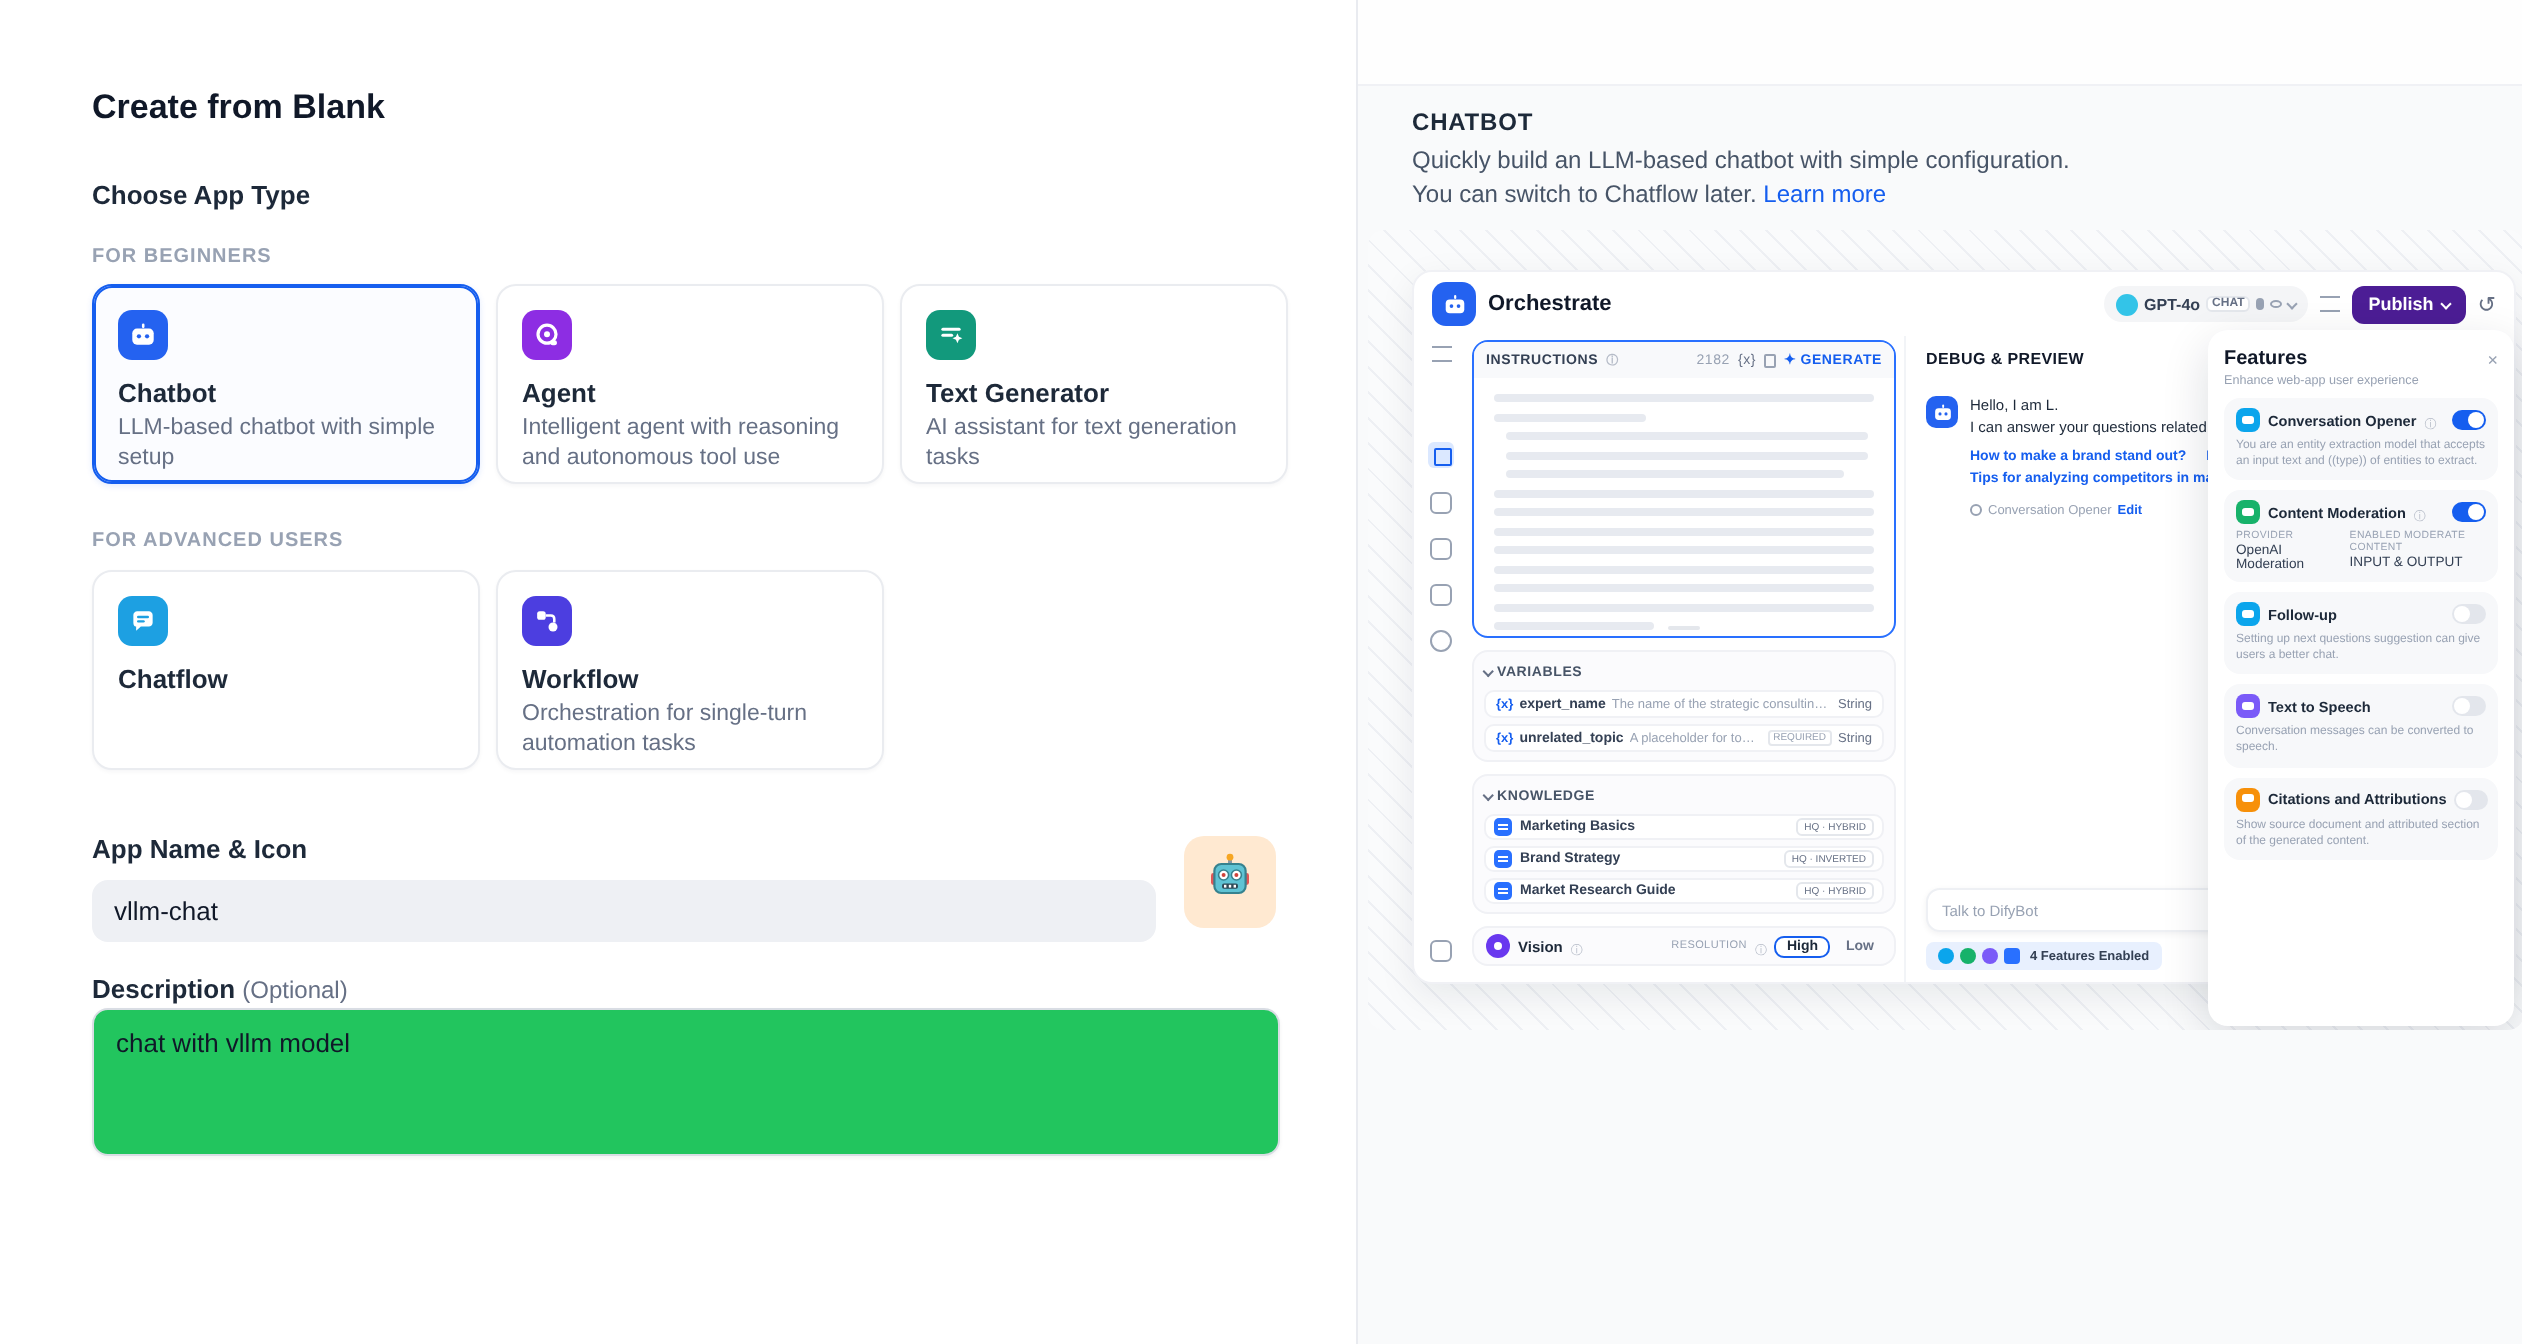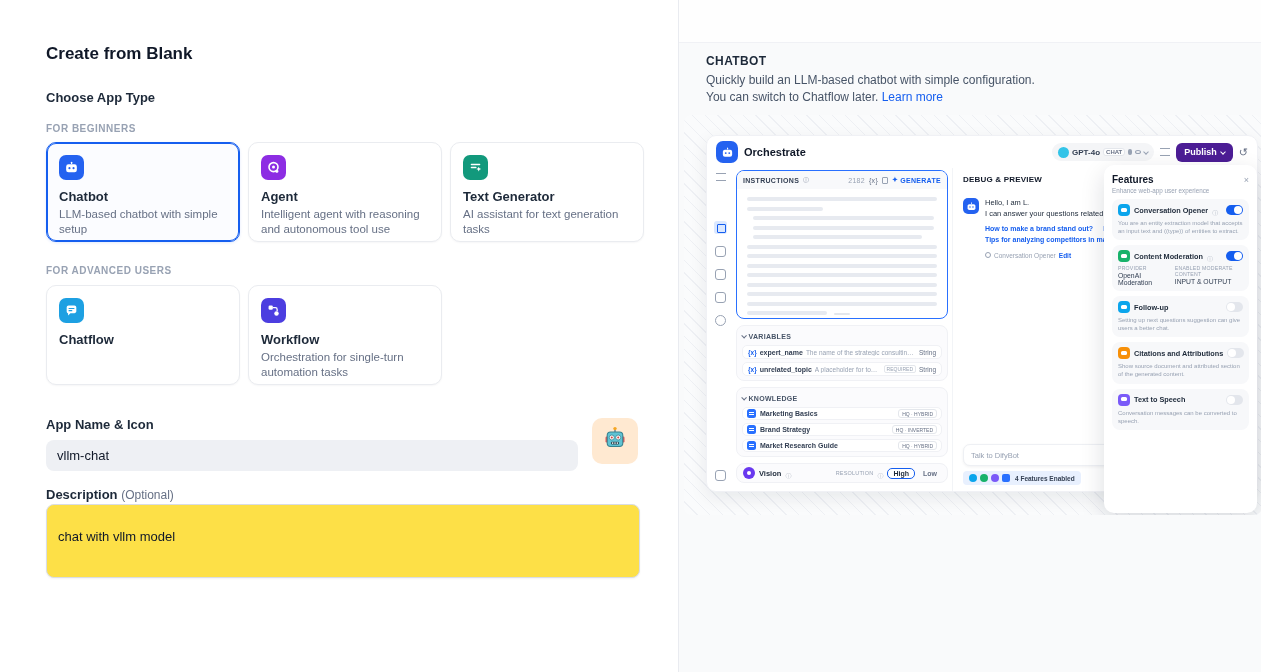--- a/index.html
+++ b/index.html
@@ -24,21 +24,21 @@
   .tc-name { margin-top:9px; font-size:13px; font-weight:700; color:#1d2939; }
   .tc-desc { margin-top:3px; font-size:11.5px; line-height:1.28; color:#667085; }
   .namelabel { position:absolute; left:46px; top:417px; font-size:13px; font-weight:700; color:#1d2939; }
   .nameinput { position:absolute; left:46px; top:440px; width:532px; height:31px; background:#eef0f4;
     border:none; border-radius:8px; padding:0 11px; font-size:13px; color:#101828; font-family:inherit; }
   .icontile { position:absolute; left:592px; top:418px; width:46px; height:46px; border-radius:10px;
     background:#ffe9d1; display:flex; align-items:center; justify-content:center; cursor:pointer; }
   .desclabel { position:absolute; left:46px; top:487px; font-size:13px; font-weight:700; color:#1d2939; }
   .desclabel .opt { font-weight:400; color:#667085; font-size:12px; }
   .descarea { position:absolute; left:46px; top:504px; width:594px; height:74px; border:1px solid #d9dde4;
-    border-radius:8px; background:#fde047; padding:24px 11px; font-size:13px; color:#101828;
+    border-radius:8px; background:#22c55e; padding:9px 11px; font-size:13px; color:#101828;
     font-family:inherit; resize:none; box-shadow:0 1px 2px rgba(16,24,40,.05); }
   .footer { position:absolute; left:46px; right:38px; top:603px; height:32px; display:flex; align-items:center; }
   .templates { font-size:12.5px; color:#475467; cursor:pointer; }
   .templates .arr { margin-left:4px; }
   .fbtns { margin-left:auto; display:flex; gap:12px; }
   .btn-cancel { height:32px; padding:0 15px; background:#fff; border:1px solid #d0d5dd; border-radius:8px;
     font-size:13px; font-weight:600; color:#344054; font-family:inherit; cursor:pointer;
     box-shadow:0 1px 2px rgba(16,24,40,.05); }
   .btn-create { height:32px; padding:0 10px 0 13px; background:#155eef; border:none; border-radius:8px;
     font-size:13px; font-weight:600; color:#fff; font-family:inherit; cursor:pointer;
@@ -481,32 +481,32 @@
           <div class="fc-h">
             <span class="fc-ico" style="background: rgb(11, 165, 236);"></span>
             <span class="fc-name">Follow-up</span>
             <span class="tog off"></span>
           </div>
           <div class="fc-desc">Setting up next questions suggestion can give users a better chat.</div>
         </div>
 
         <div class="fcard">
           <div class="fc-h">
+            <span class="fc-ico" style="background: rgb(122, 90, 248);"></span>
+            <span class="fc-name">Text to Speech</span>
+            <span class="tog off"></span>
+          </div>
+          <div class="fc-desc">Conversation messages can be converted to speech.</div>
+        </div>
+
+        <div class="fcard">
+          <div class="fc-h">
             <span class="fc-ico" style="background: rgb(247, 144, 9);"></span>
             <span class="fc-name">Citations and Attributions</span>
             <span class="tog off"></span>
           </div>
           <div class="fc-desc">Show source document and attributed section of the generated content.</div>
         </div>
 
-        <div class="fcard">
-          <div class="fc-h">
-            <span class="fc-ico" style="background: rgb(122, 90, 248);"></span>
-            <span class="fc-name">Text to Speech</span>
-            <span class="tog off"></span>
-          </div>
-          <div class="fc-desc">Conversation messages can be converted to speech.</div>
-        </div>
-
       </div>
     </div>
   </div>
 </div>
 
 </body></html>

